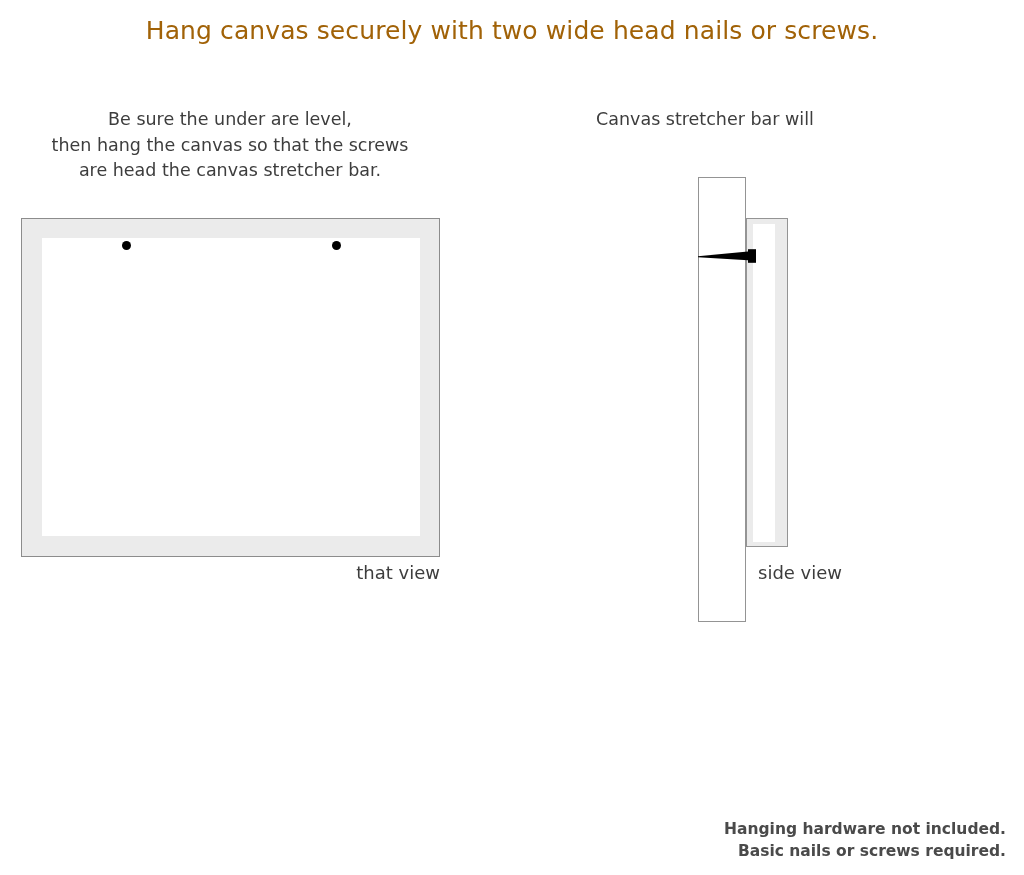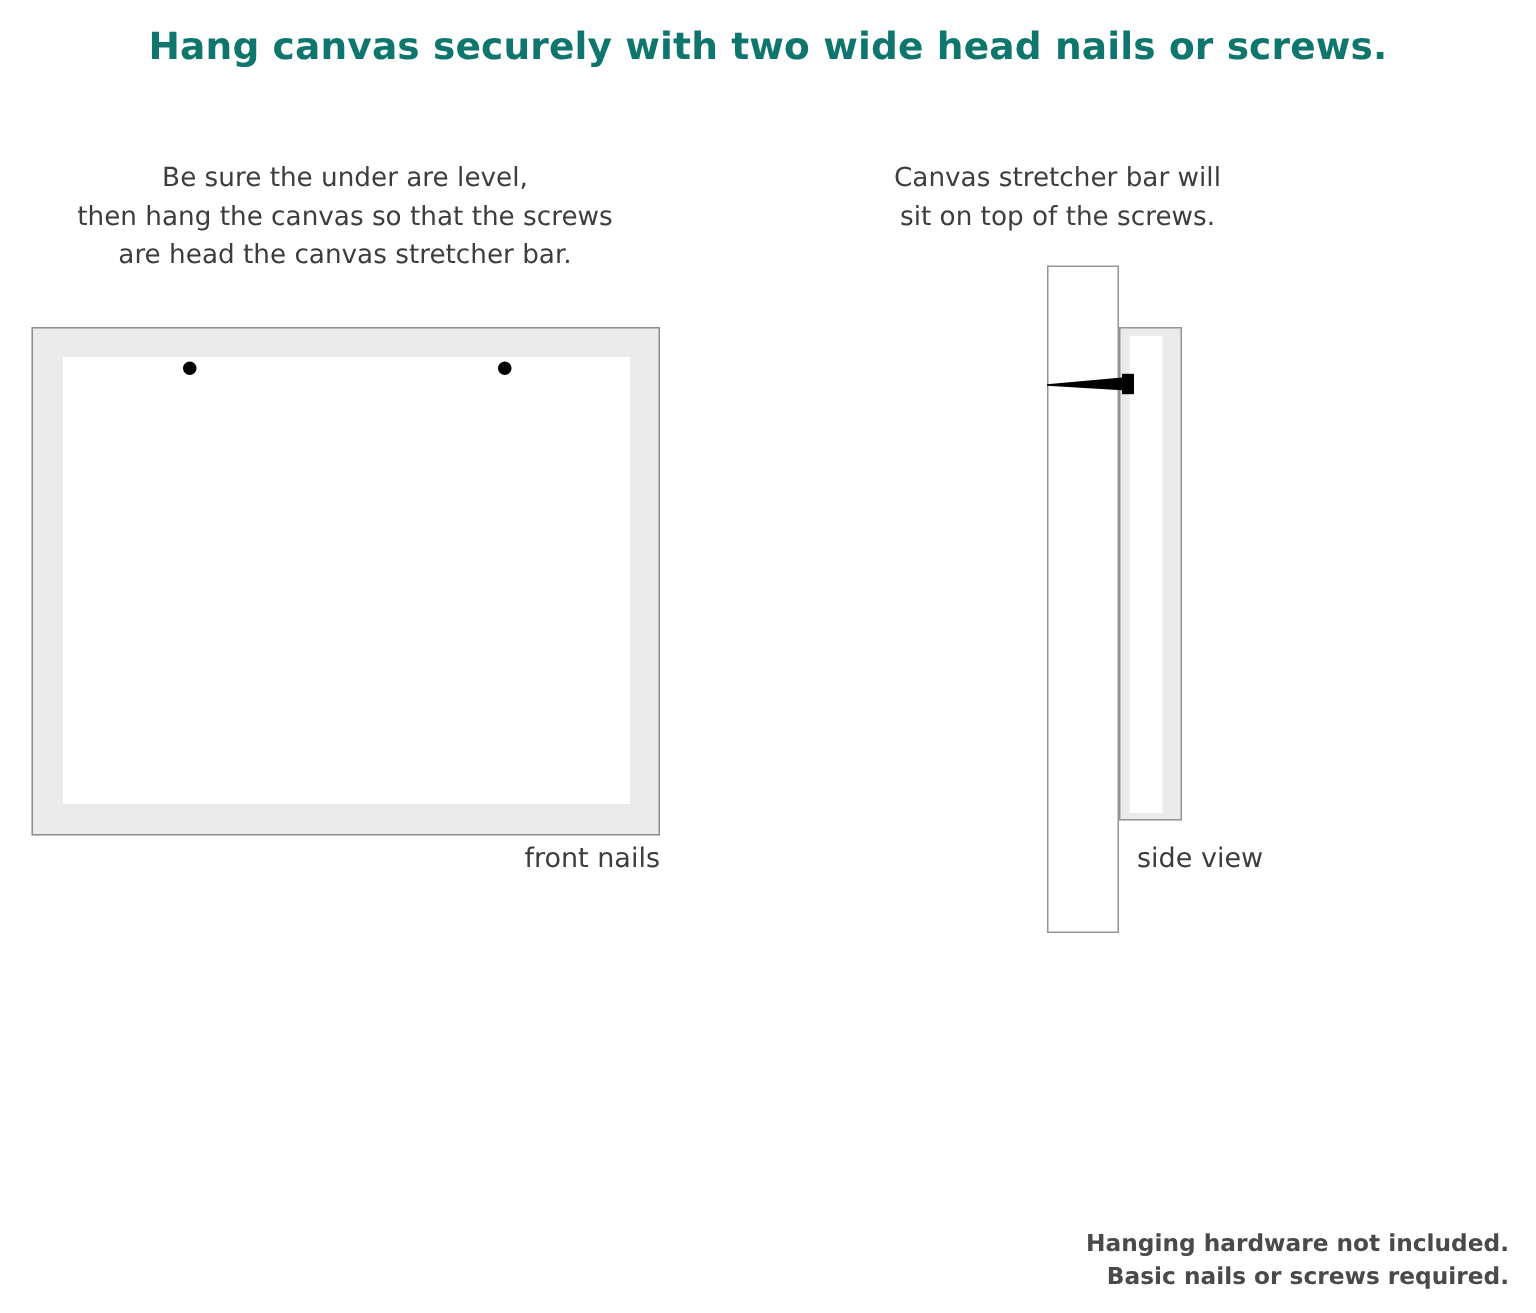--- a/index.html
+++ b/index.html
@@ -17,22 +17,22 @@
   }
 
   
   .title {
     position: absolute;
     left: 0;
     top: 16px;
     width: 1024px;
     text-align: center;
     font-size: 25px;
-    font-weight: 700;
-    color: #0f766e;
+    font-weight: 400;
+    color: #a16207;
     letter-spacing: 0.1px;
     white-space: nowrap;
   }
 
   
   .caption {
     position: absolute;
     font-size: 17.5px;
     line-height: 25.5px;
     color: #3d3d3d;
@@ -160,29 +160,28 @@
 <div class="title">Hang canvas securely with two wide head nails or screws.</div>
 
 <div class="caption caption-left">
   <div>Be sure the under are level,</div>
   <div>then hang the canvas so that the screws</div>
   <div>are head the canvas stretcher bar.</div>
 </div>
 
 <div class="caption caption-right">
   <div>Canvas stretcher bar will</div>
-  <div>sit on top of the screws.</div>
 </div>
 
 <div class="front-view">
   <div class="front-inner"></div>
   <div class="screw-dot dot-1"></div>
   <div class="screw-dot dot-2"></div>
 </div>
-<div class="view-label label-front">front nails</div>
+<div class="view-label label-front">that view</div>
 
 <div class="side-view">
   <div class="wall"></div>
   <div class="stretcher-bar">
     <div class="canvas-face"></div>
   </div>
   <svg class="side-screw" viewBox="0 0 62 20" width="62" height="20">
     <polygon points="0,11.2 50,6.6 50,15.2 0,12.2" fill="#000000"></polygon>
     <rect x="50" y="4.2" width="8" height="13.6" fill="#000000"></rect>
   </svg>

